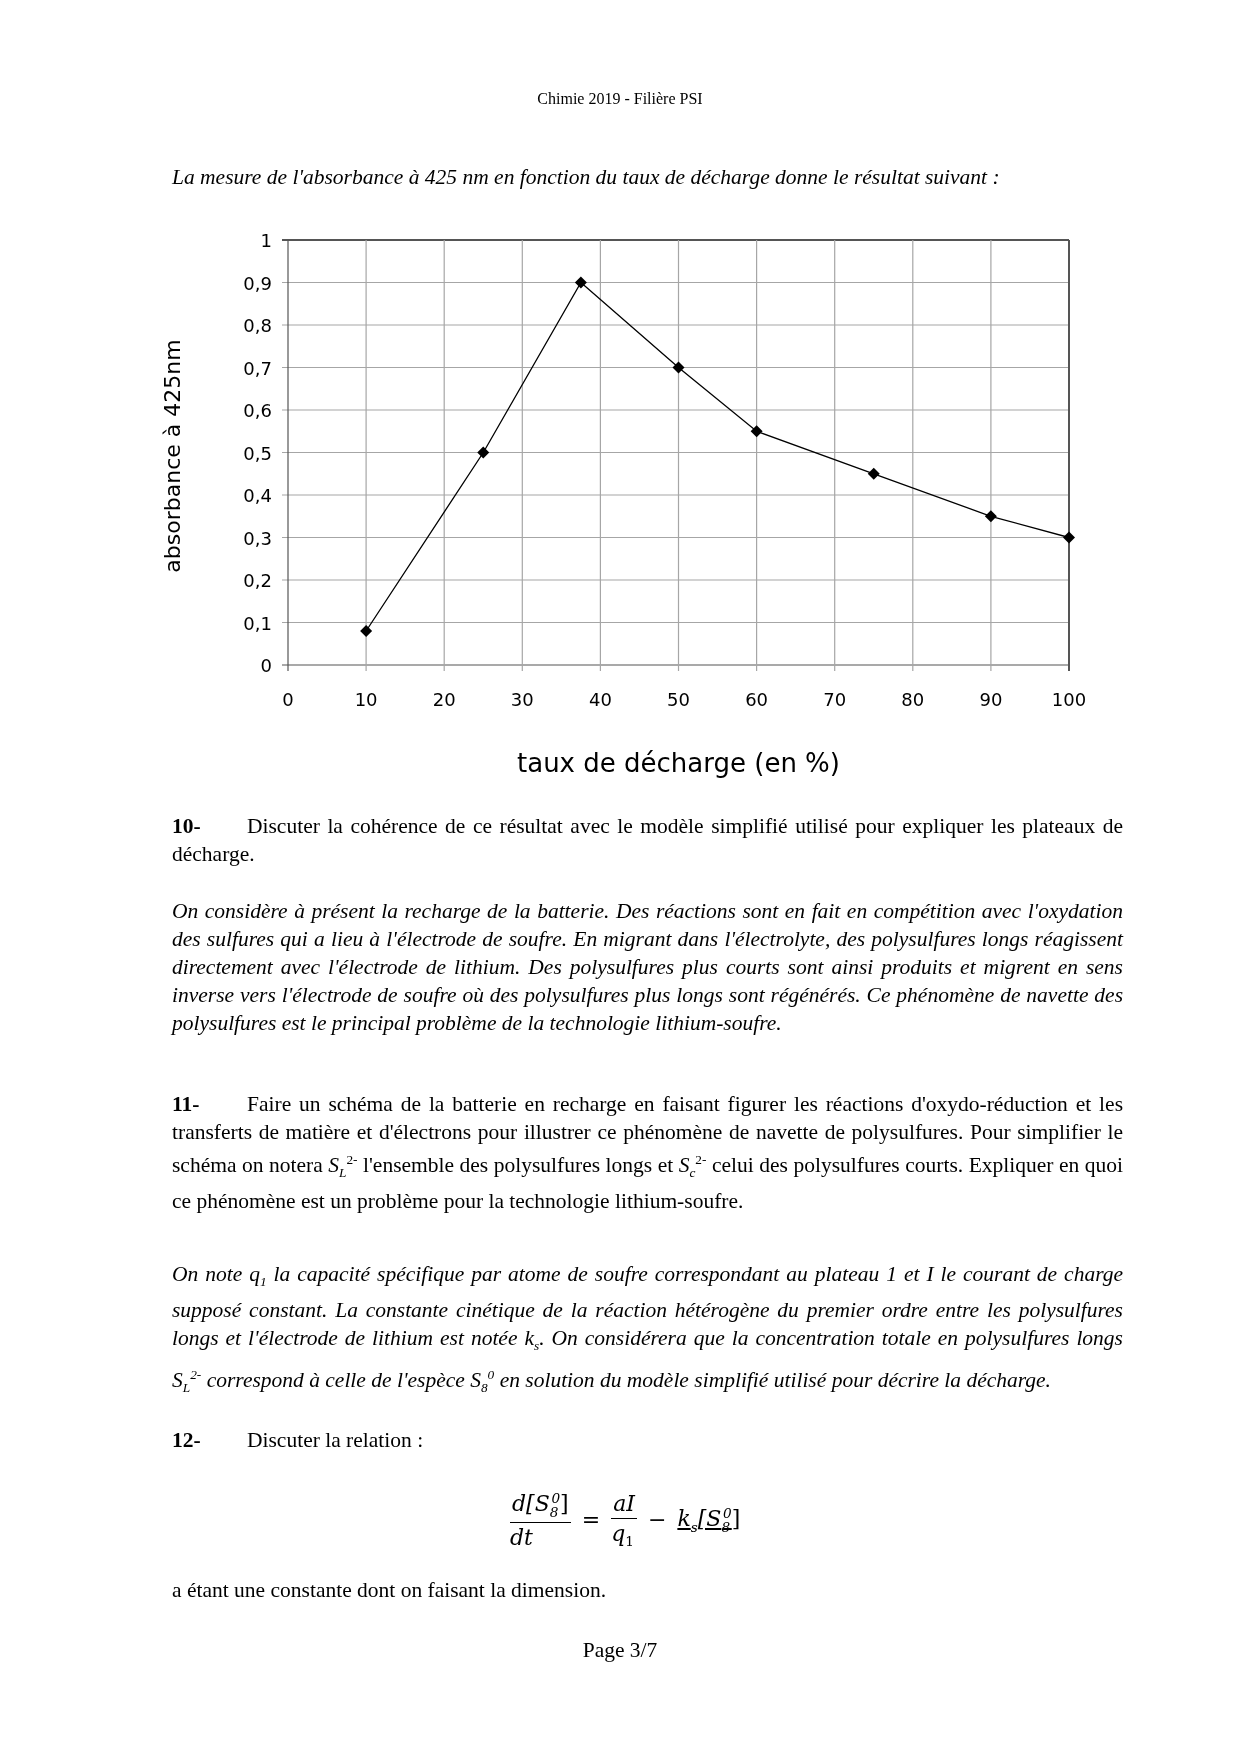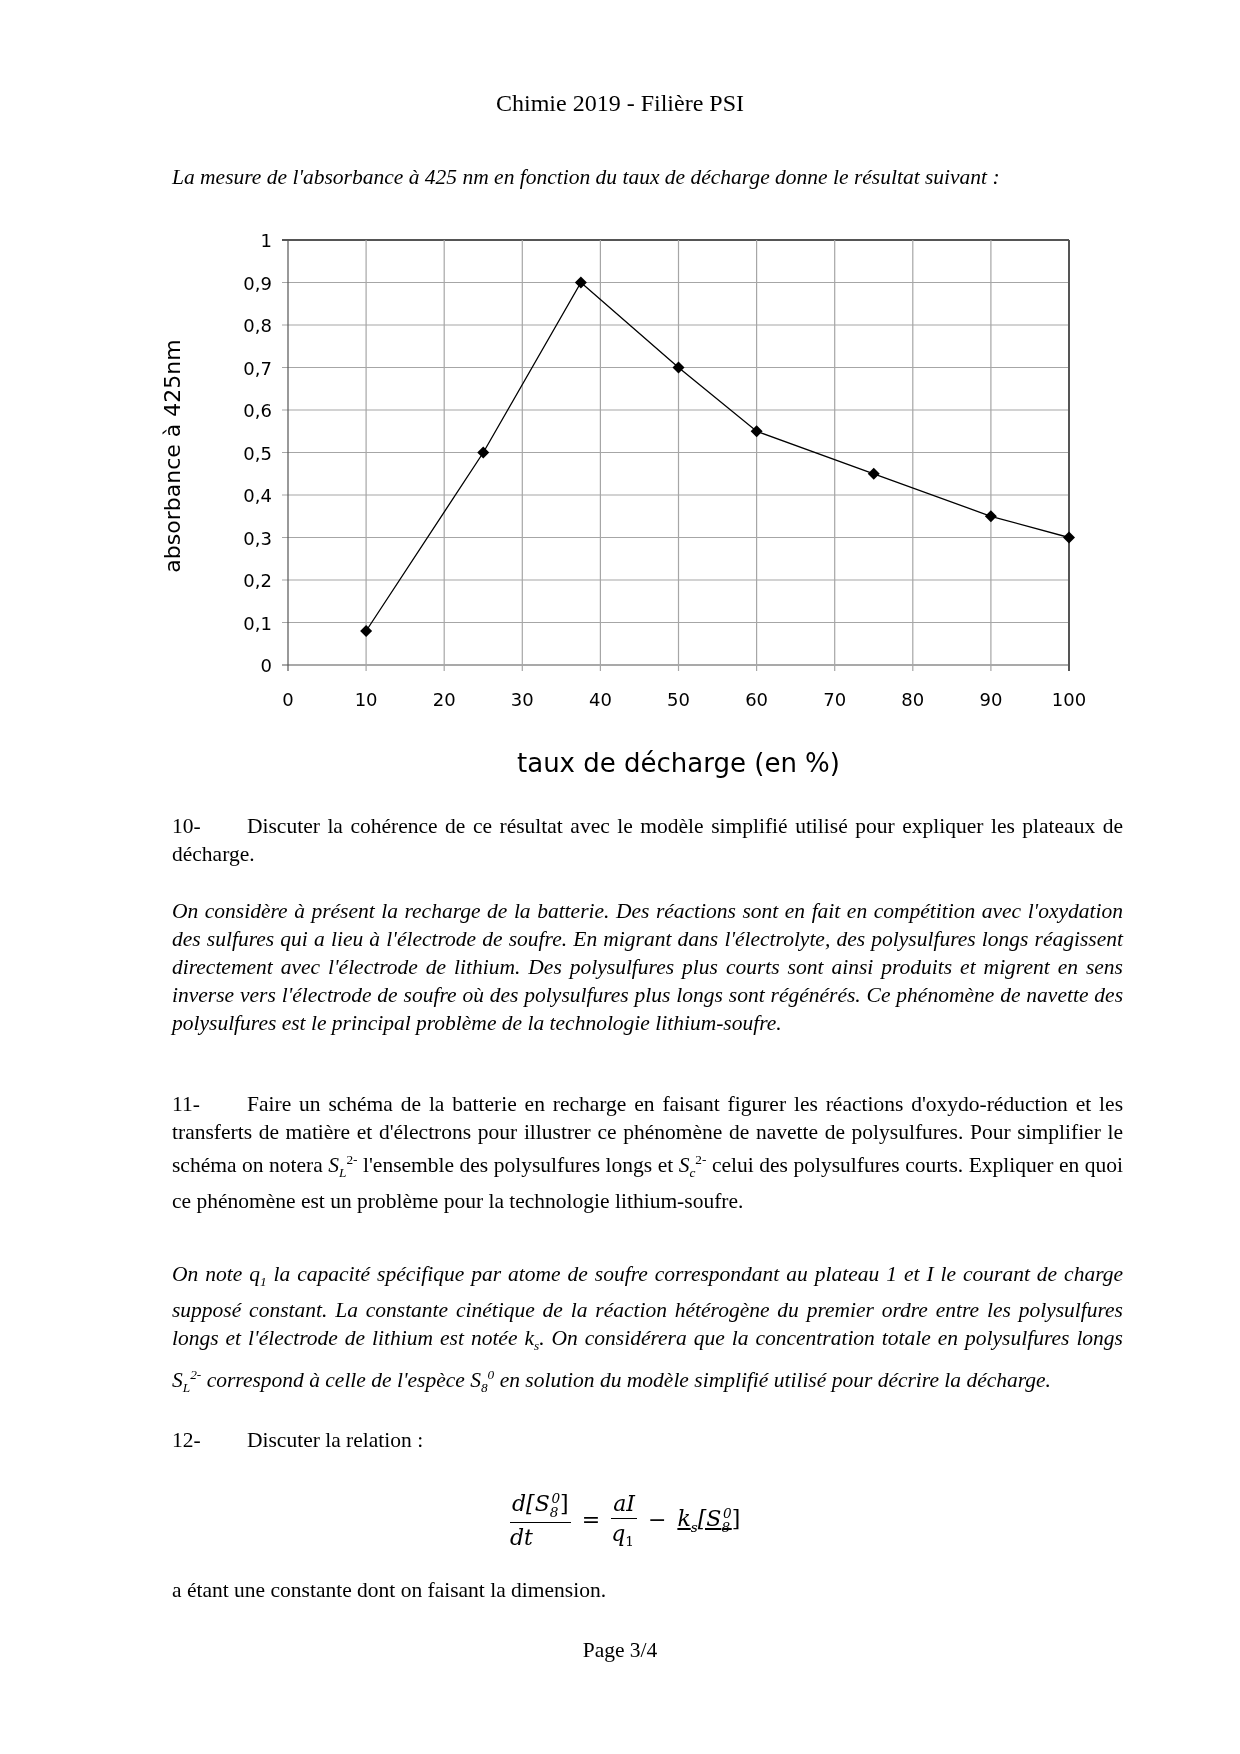--- a/index.html
+++ b/index.html
@@ -1,22 +1,22 @@
 <!DOCTYPE html>
 <html><head>
 <meta charset="utf-8">
 <style>
   html, body { margin:0; padding:0; background:#ffffff; }
   body { width:1240px; height:1754px; position:relative; overflow:hidden; color:#000;
          font-family:"Liberation Serif", serif; }
   .abs { position:absolute; }
-  .header { left:0; width:1240px; top:90px; text-align:center; font-size:24px; }
+  .header { left:0; width:1240px; top:90px; text-align:center; font-size:16px; }
   .para { left:150px; width:951px; font-size:21.5px; line-height:28px; text-align:justify;margin-left:22px; }
   .italic { font-style:italic; }
-  .qnum { font-weight:normal; display:inline-block; width:75px; }
+  .qnum { font-weight:bold; display:inline-block; width:75px; }
   .ytitle { position:absolute; left:172px; top:456px; transform:translate(-50%,-50%) rotate(-90deg);
             font-family:"DejaVu Sans", sans-serif; font-size:22px; white-space:nowrap; }
   .xtitle { position:absolute; left:288px; width:781px; top:748px; text-align:center;
             font-family:"DejaVu Sans", sans-serif; font-size:26px; }
   .tick { font-family:"DejaVu Sans", sans-serif; font-size:18px; fill:#000; }
   .formula { left:510px; top:1490px; width:260px; height:70px; font-family:"DejaVu Serif", serif; font-style:italic; font-size:22px; }
   .frac { display:inline-block; vertical-align:middle; text-align:left; }
   .frac .num { display:block; border-bottom:1.5px solid #000; padding:0 2px 2px; }
   .frac .den { display:block; padding-top:2px; }
   .eq-part { display:inline-block; vertical-align:middle; padding:0 4px; }
@@ -123,13 +123,13 @@
   <span class="frac">
     <span class="num">aI</span>
     <span class="den"><span>q</span><sub style="font-style:normal;">1</sub></span>
   </span>
   <span class="eq-part" style="font-style:normal;">−</span>
   <span class="eq-part" style="padding:0;text-decoration:underline;"><span>k</span><sub>s</sub><span>[S</span><sub>8</sub><sup style="margin-left:-7px;">0</sup><span style="font-style:normal;">]</span></span>
 </div>
 
 <div class="abs para" style="top:1576px;">a étant une constante dont on faisant la dimension.</div>
 
-<div class="abs footer">Page 3/4</div>
+<div class="abs footer">Page 3/7</div>
 
 </body></html>

